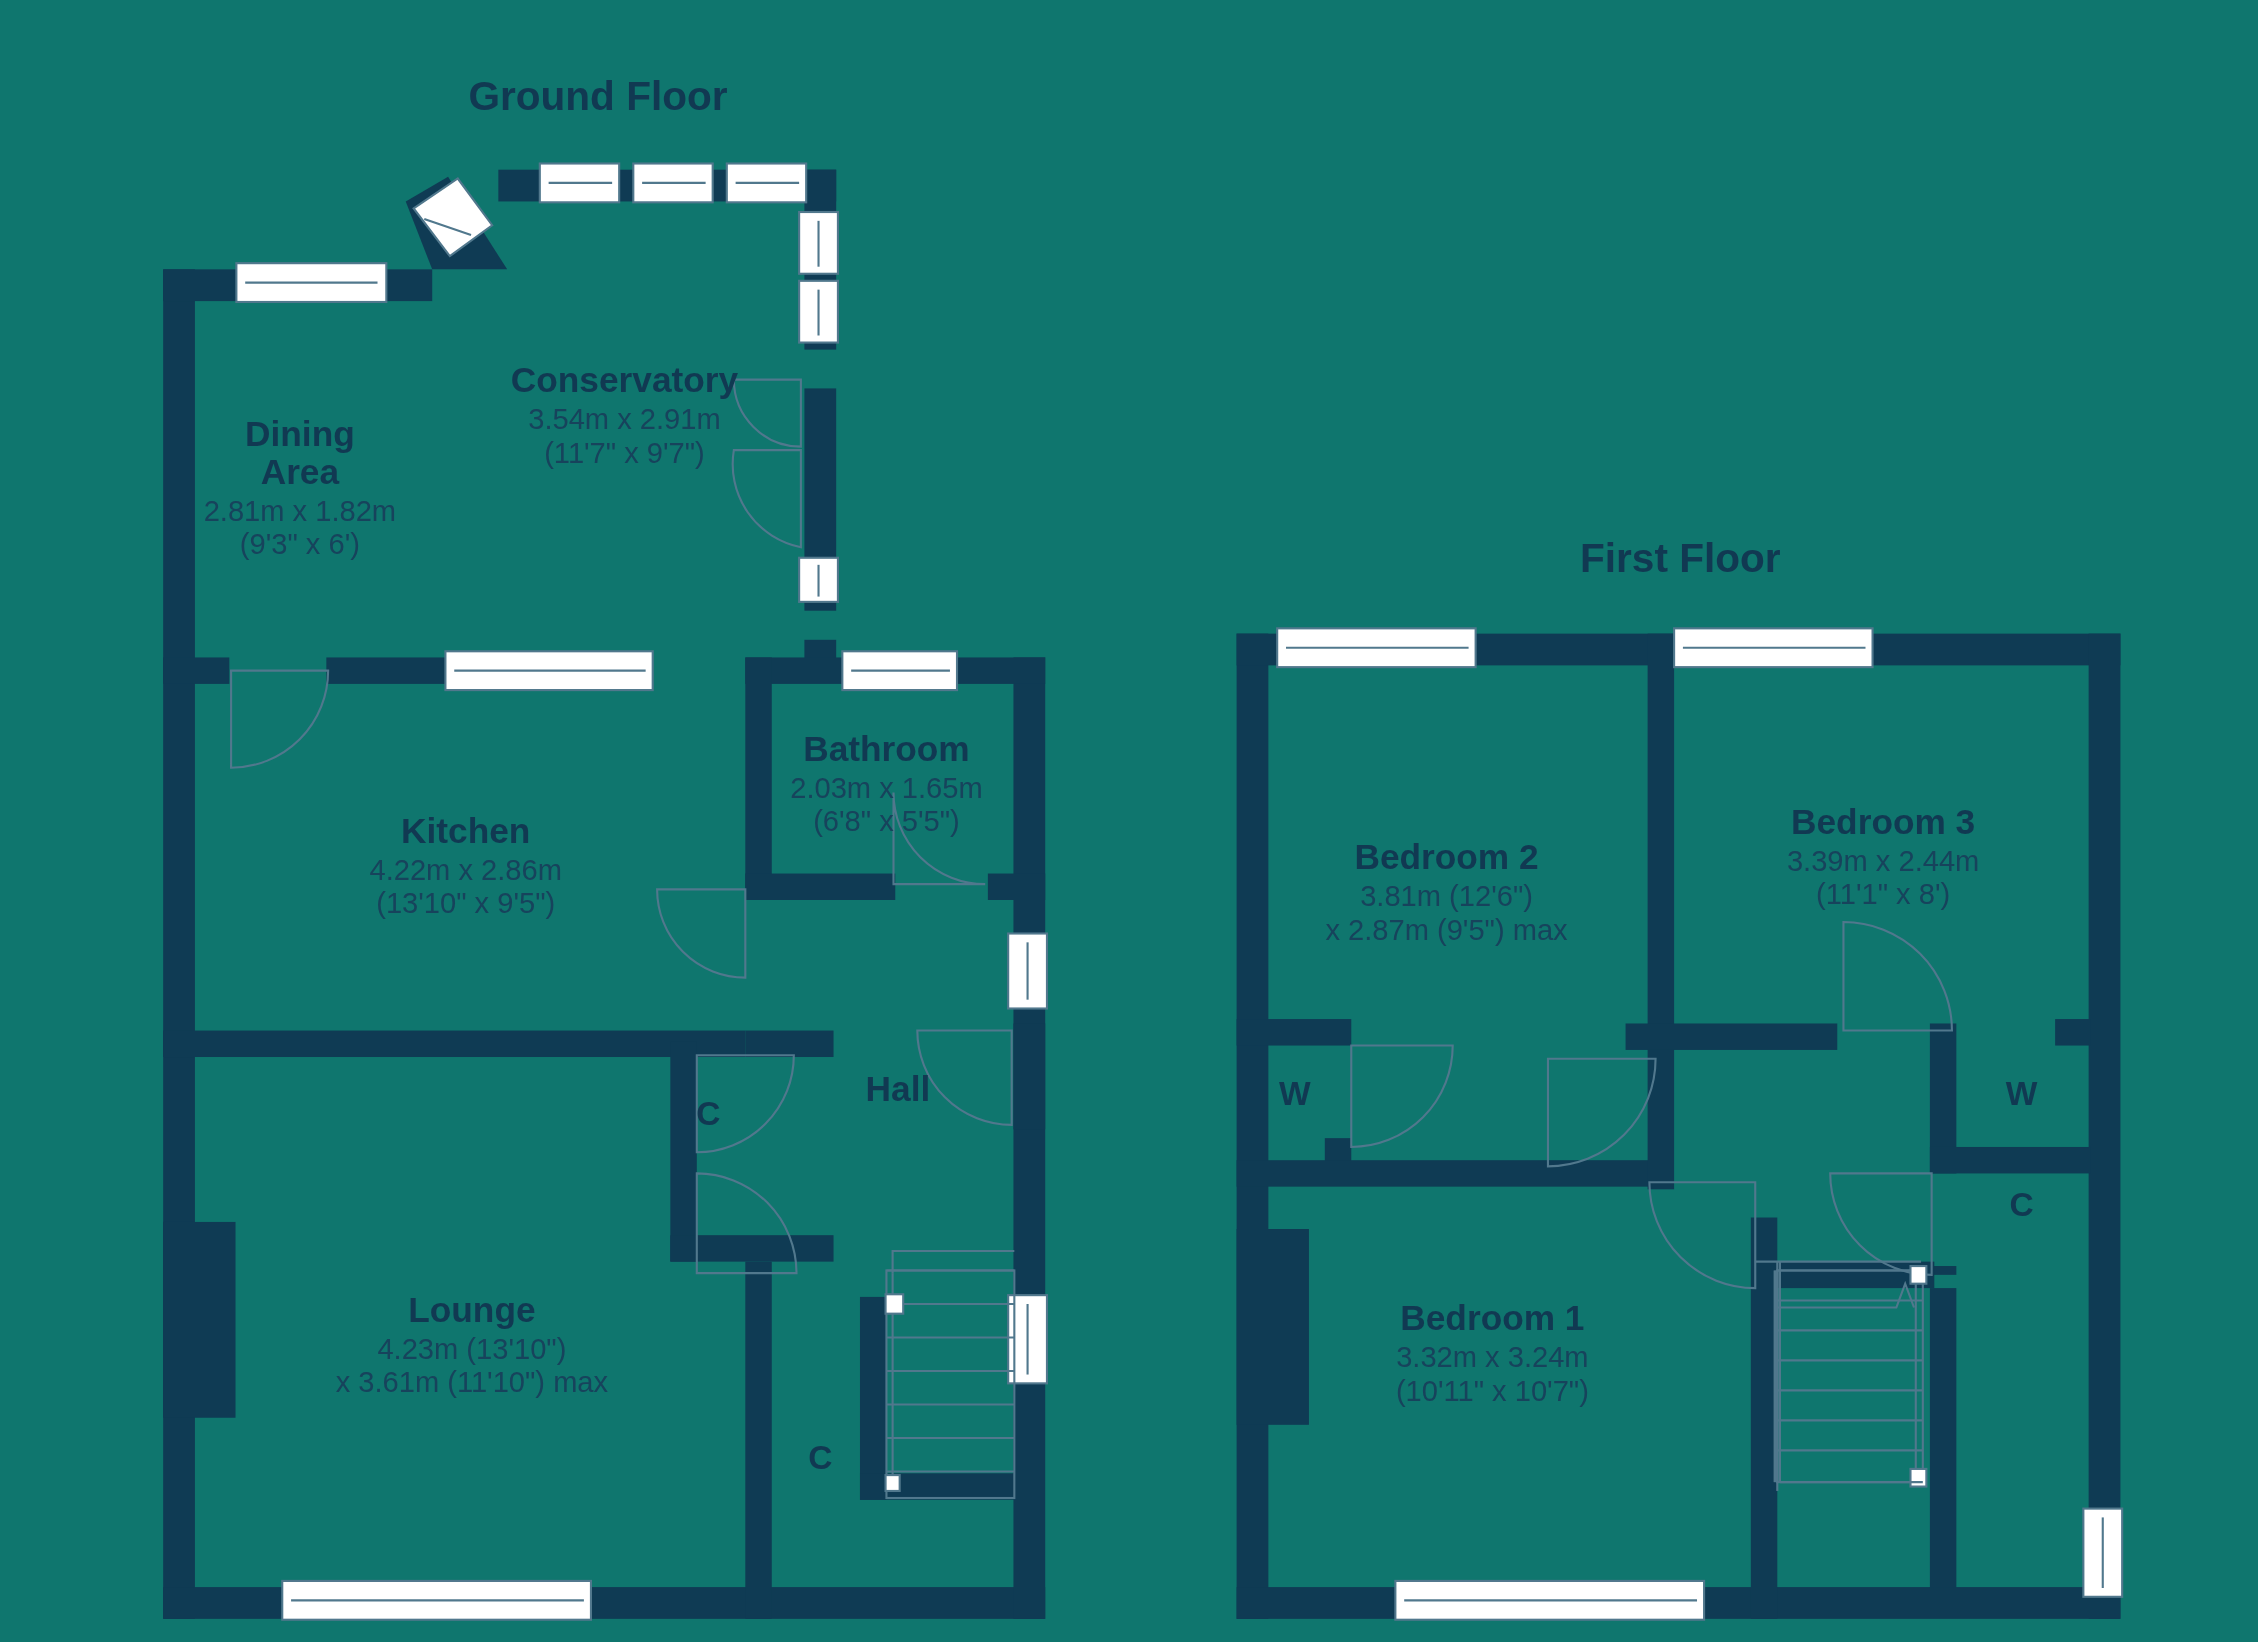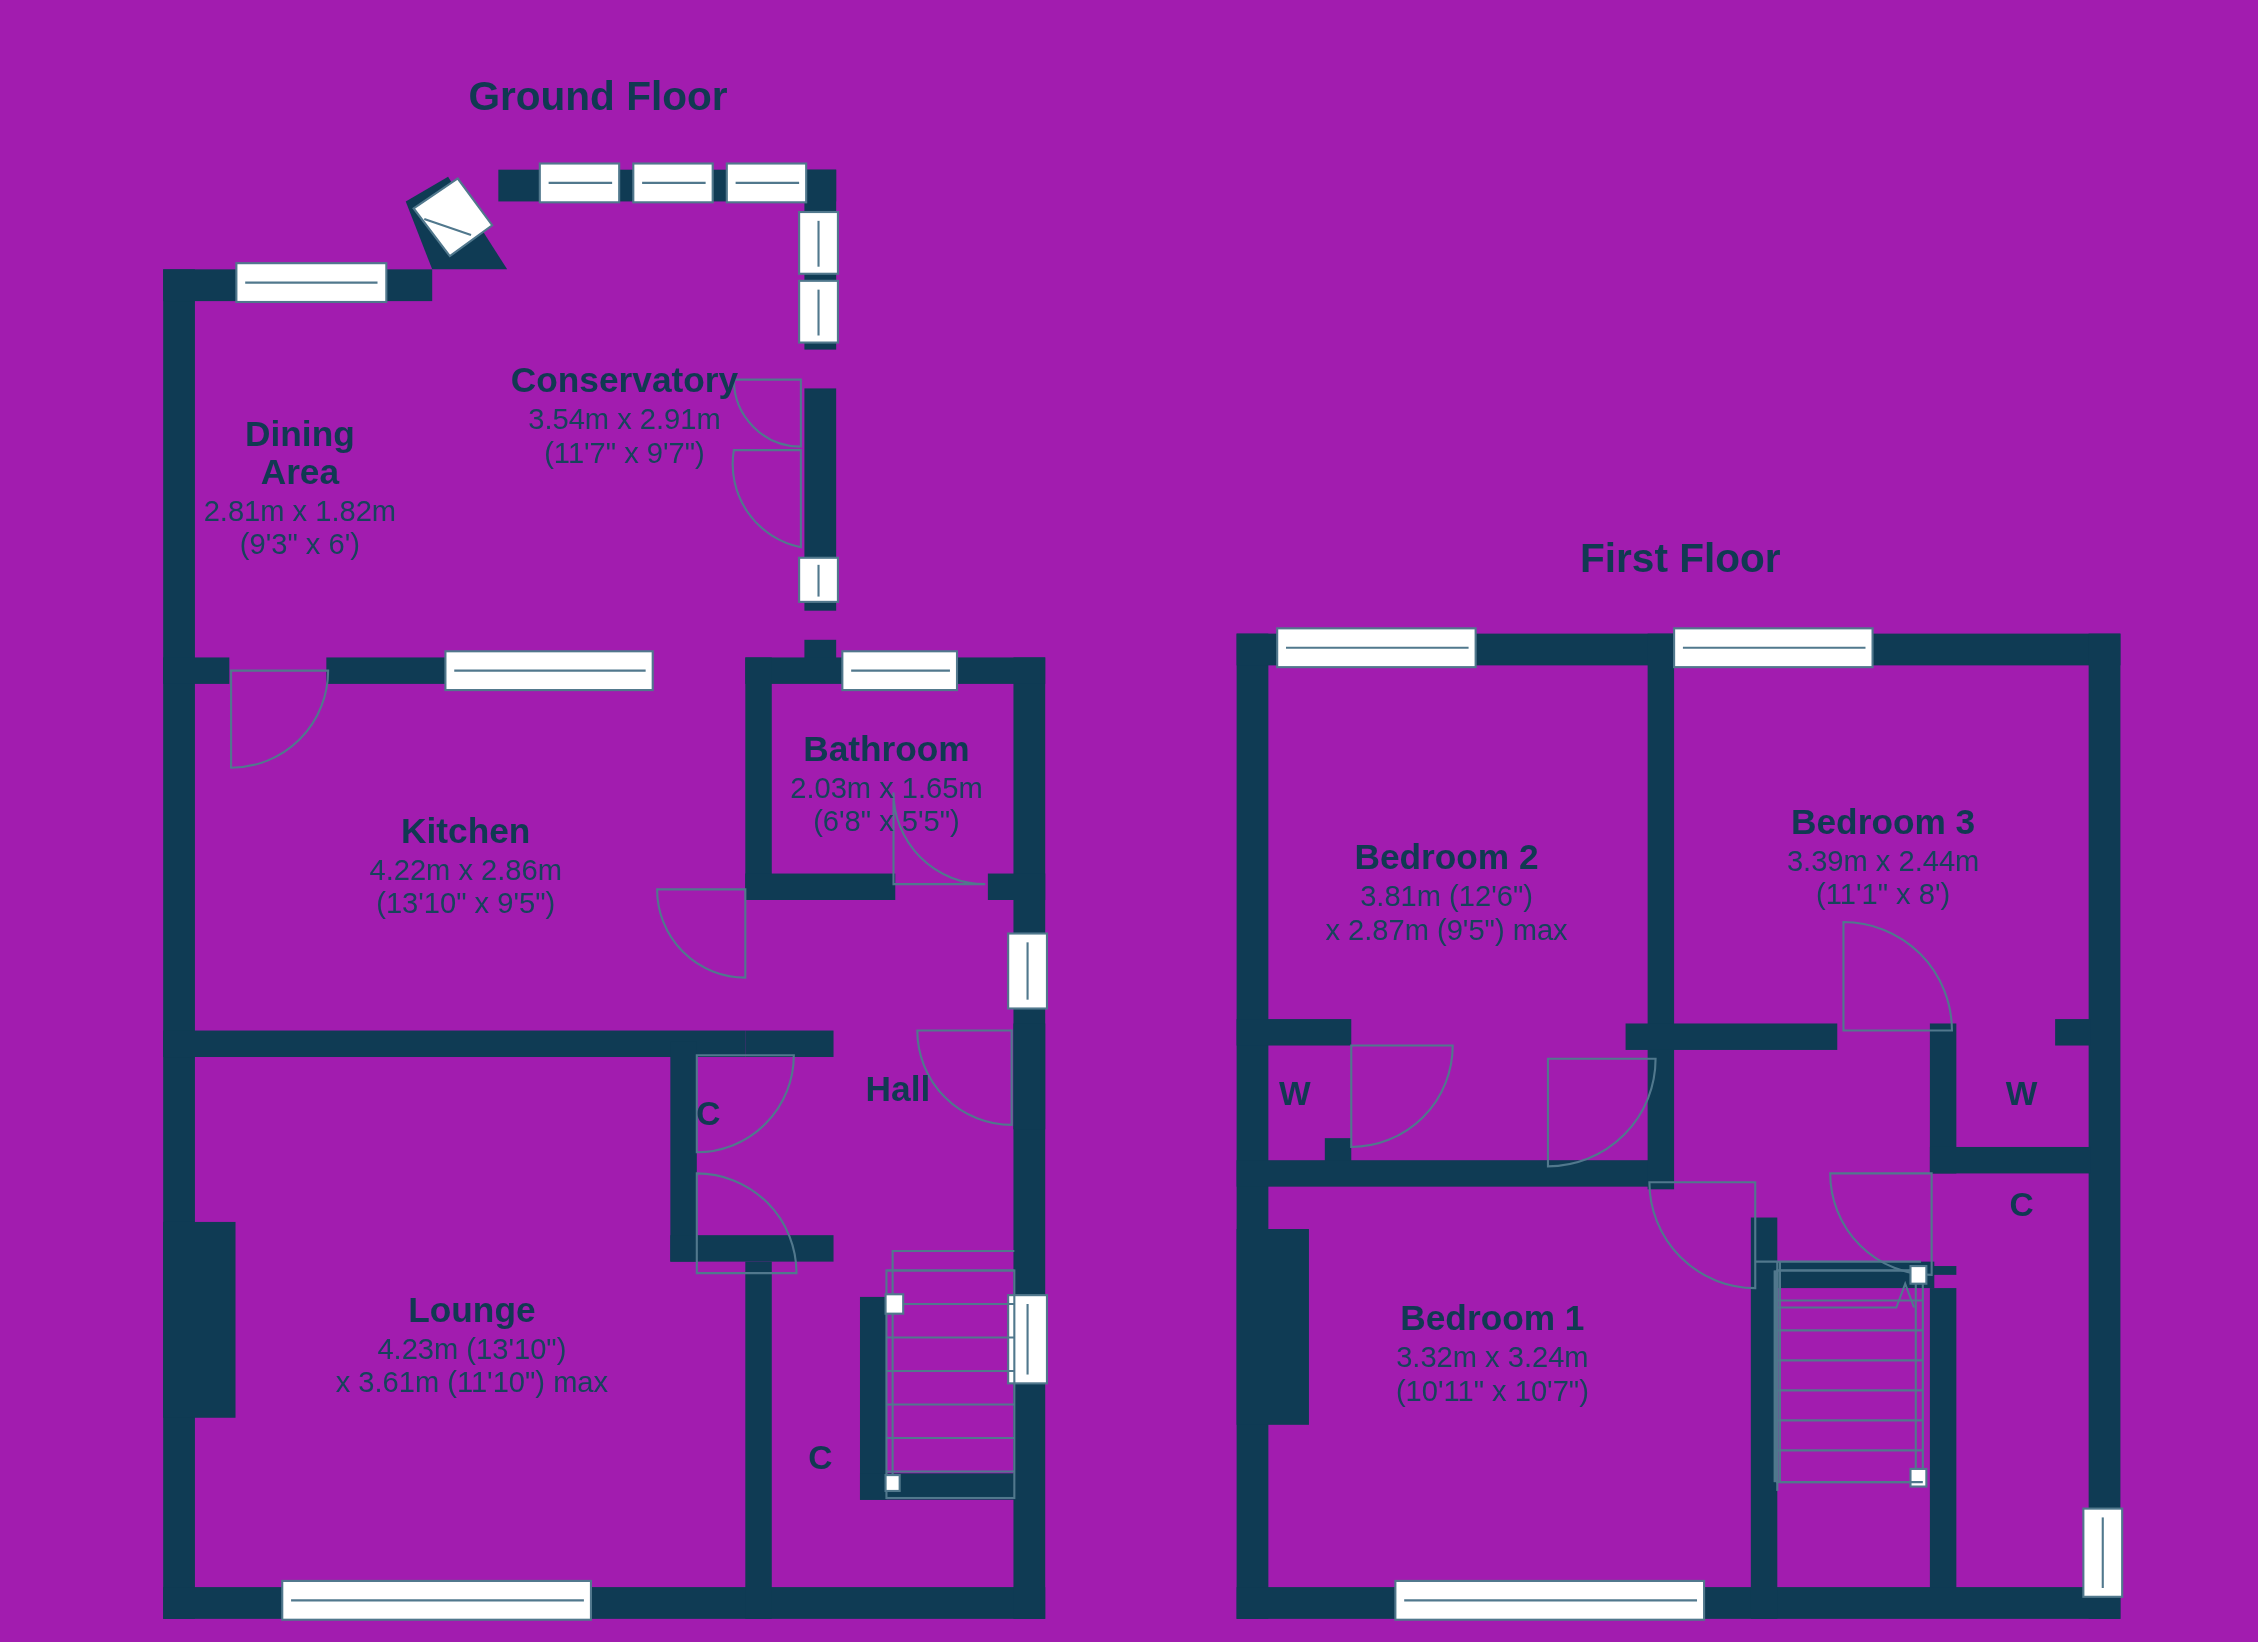--- a/index.html
+++ b/index.html
@@ -1,17 +1,17 @@
 <!DOCTYPE html>
 <html style="font-size:14px"><head>
 <meta charset="utf-8">
 <style>
   html,body{margin:0;padding:0;background:#ffffff;}
   body{width:2258px;height:1643px;font-family:"Liberation Sans",sans-serif;overflow:hidden;}
-  #stage{position:relative;width:2258px;height:1643px;background:#a21caf;}
+  #stage{position:relative;width:2258px;height:1643px;background:#0f766e;}
   svg#plan{position:absolute;left:0;top:0;width:2258px;height:1643px;display:block;}
   .floor-title{font-weight:bold;font-size:46px;fill:#113952;text-anchor:middle;}
   .room-name{font-weight:bold;font-size:40px;fill:#113952;text-anchor:middle;}
   .room-dim{font-size:33px;fill:#17435c;text-anchor:middle;}
   .marker{font-weight:bold;font-size:38px;fill:#113952;text-anchor:middle;}
   .wall{fill:#0f3b54;}
   .thin{fill:none;stroke:#51788d;stroke-width:2.4;}
   .thinfill{fill:#ffffff;stroke:#51788d;stroke-width:2.4;}
   .swing{fill:none;stroke:#51788d;stroke-width:2.4;}
 </style>

